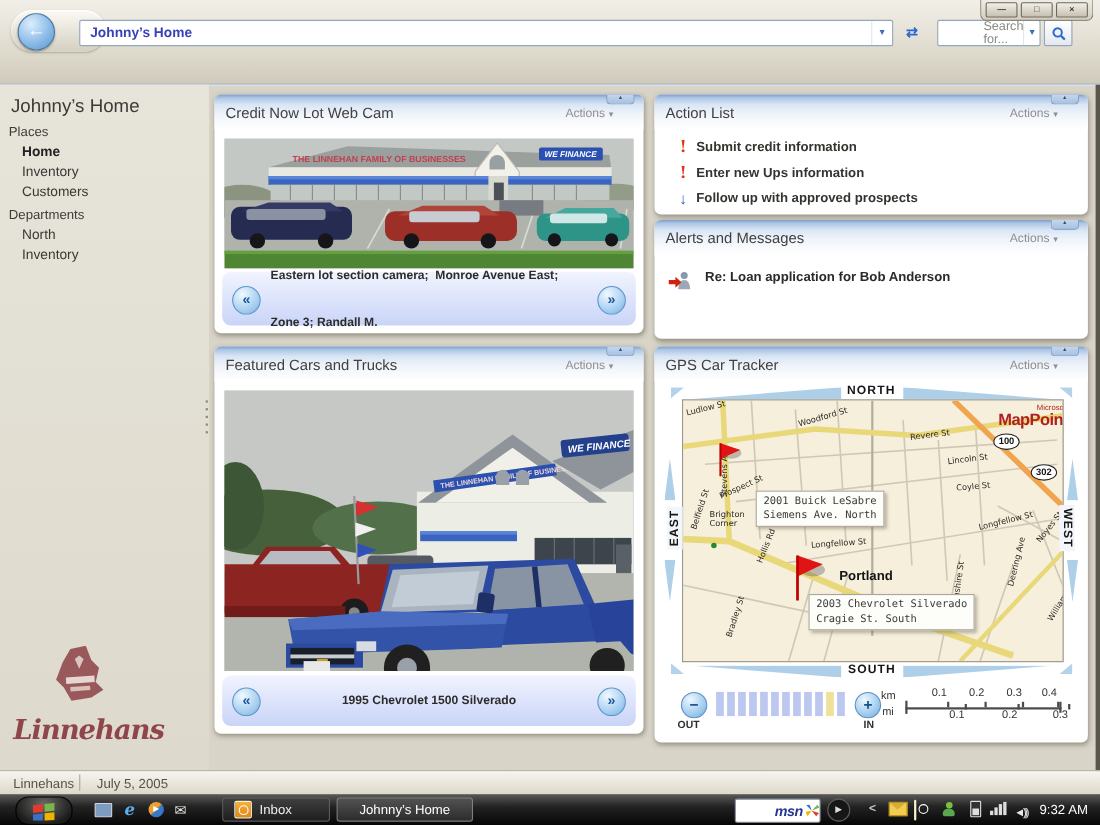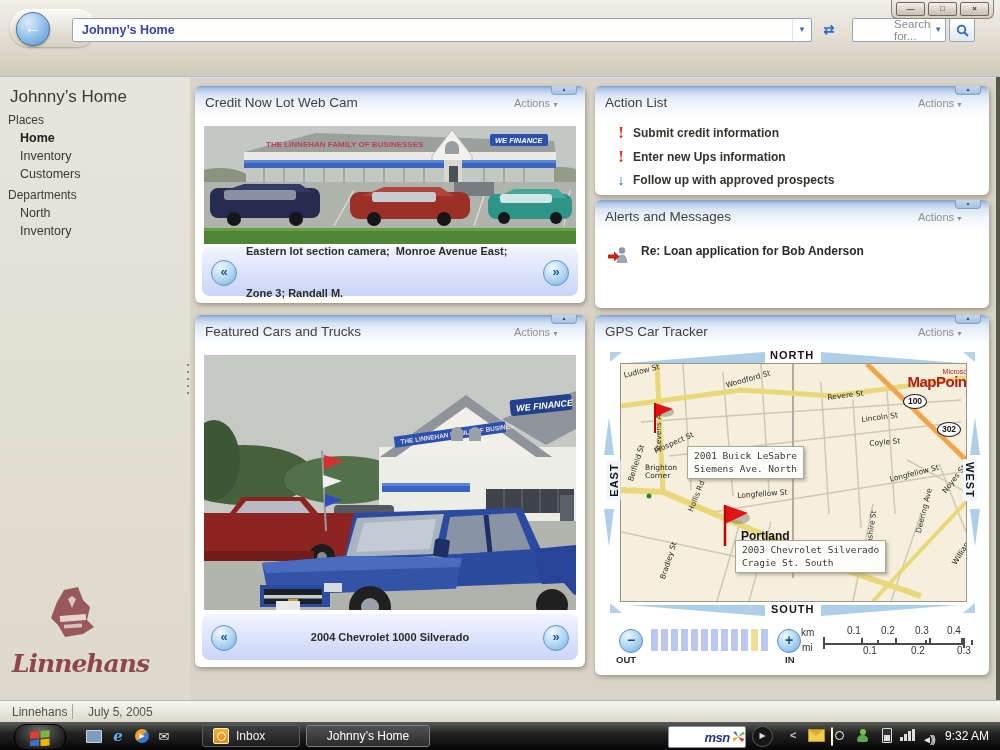--- a/index.html
+++ b/index.html
@@ -428,21 +428,21 @@
         <rect x="84" y="244" width="10" height="5" fill="#c8a030"></rect>
         <polygon points="128,240 360,228 372,242 372,255 128,255" fill="#b0b2ac"></polygon>
         <circle cx="166" cy="252" r="21" fill="#202020"></circle>
           <circle cx="166" cy="252" r="9" fill="#9aa0a8"></circle>
         <circle cx="348" cy="250" r="16" fill="#202020"></circle>
         <rect x="72" y="246" width="24" height="9" fill="#e8e8e8"></rect>
       </g>
     </svg>
     <div class="navbar" style="top:299px;height:46px;">
       <div class="nav-btn prev">«</div>
-      <div class="nav-caption center">2004 Chevrolet 1000 Silverado</div>
+      <div class="nav-caption center">1995 Chevrolet 1500 Silverado</div>
       <div class="nav-btn next">»</div>
     </div>
   </div>
 
   <div class="panel" style="left:595px;top:315px;width:394px;height:360px;">
     <div class="p-head">
       <span class="p-title">GPS Car Tracker</span>
       <span class="p-actions"><span>Actions</span><i class="caret">▼</i></span>
       <span class="p-collapse">▲</span>
     </div>
@@ -520,21 +520,21 @@
       <svg class="flag" style="left:28px;top:36px;" width="26" height="36">
         <ellipse cx="16" cy="12" rx="9" ry="5" fill="rgba(80,80,80,.35)"></ellipse>
         <path d="M6,3 L24,9 L6,17 Z" fill="#e01414"></path>
         <line x1="6" y1="3" x2="6" y2="33" stroke="#c00000" stroke-width="2"></line>
       </svg>
       <svg class="flag" style="left:96px;top:138px;" width="34" height="48">
         <ellipse cx="22" cy="16" rx="11" ry="6" fill="rgba(80,80,80,.35)"></ellipse>
         <path d="M8,3 L31,11 L8,22 Z" fill="#e01414"></path>
         <line x1="8" y1="3" x2="8" y2="44" stroke="#c00000" stroke-width="2.5"></line>
       </svg>
-      <span class="city" style="left:120px;top:152px;margin-top:13px;">Portland</span>
+      <span class="city" style="left:142px;top:152px;">Portland</span>
       <div class="map-label" style="left:66px;top:82px;">
         <div>2001 Buick LeSabre</div>
         <div>Siemens Ave. North</div>
       </div>
       <div class="map-label" style="left:114px;top:176px;">
         <div>2003 Chevrolet Silverado</div>
         <div>Cragie St. South</div>
       </div>
     </div>
 

